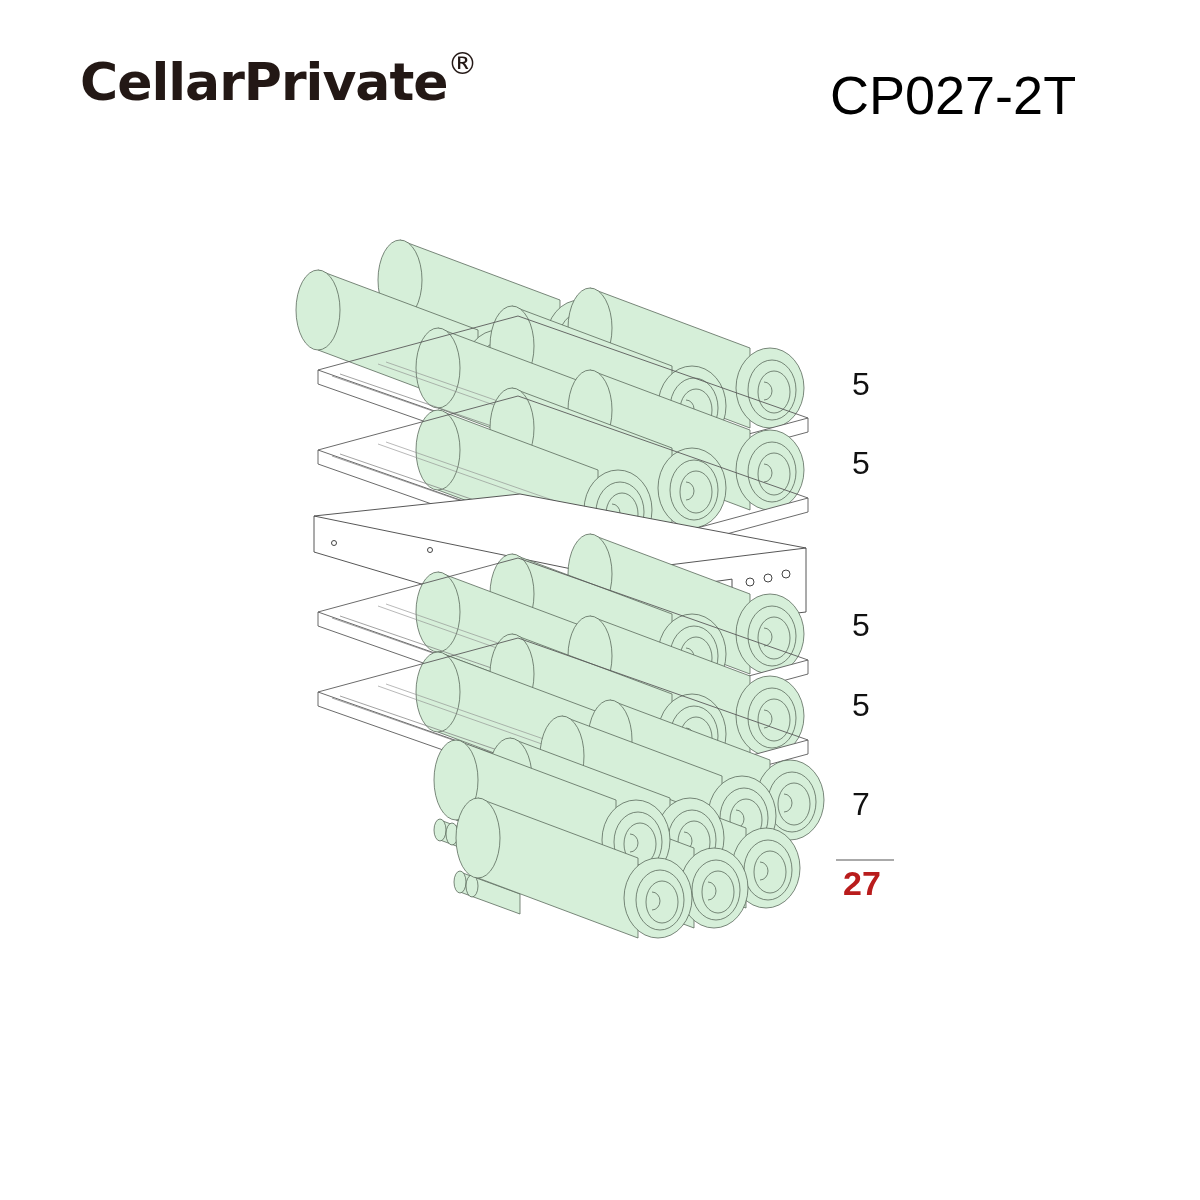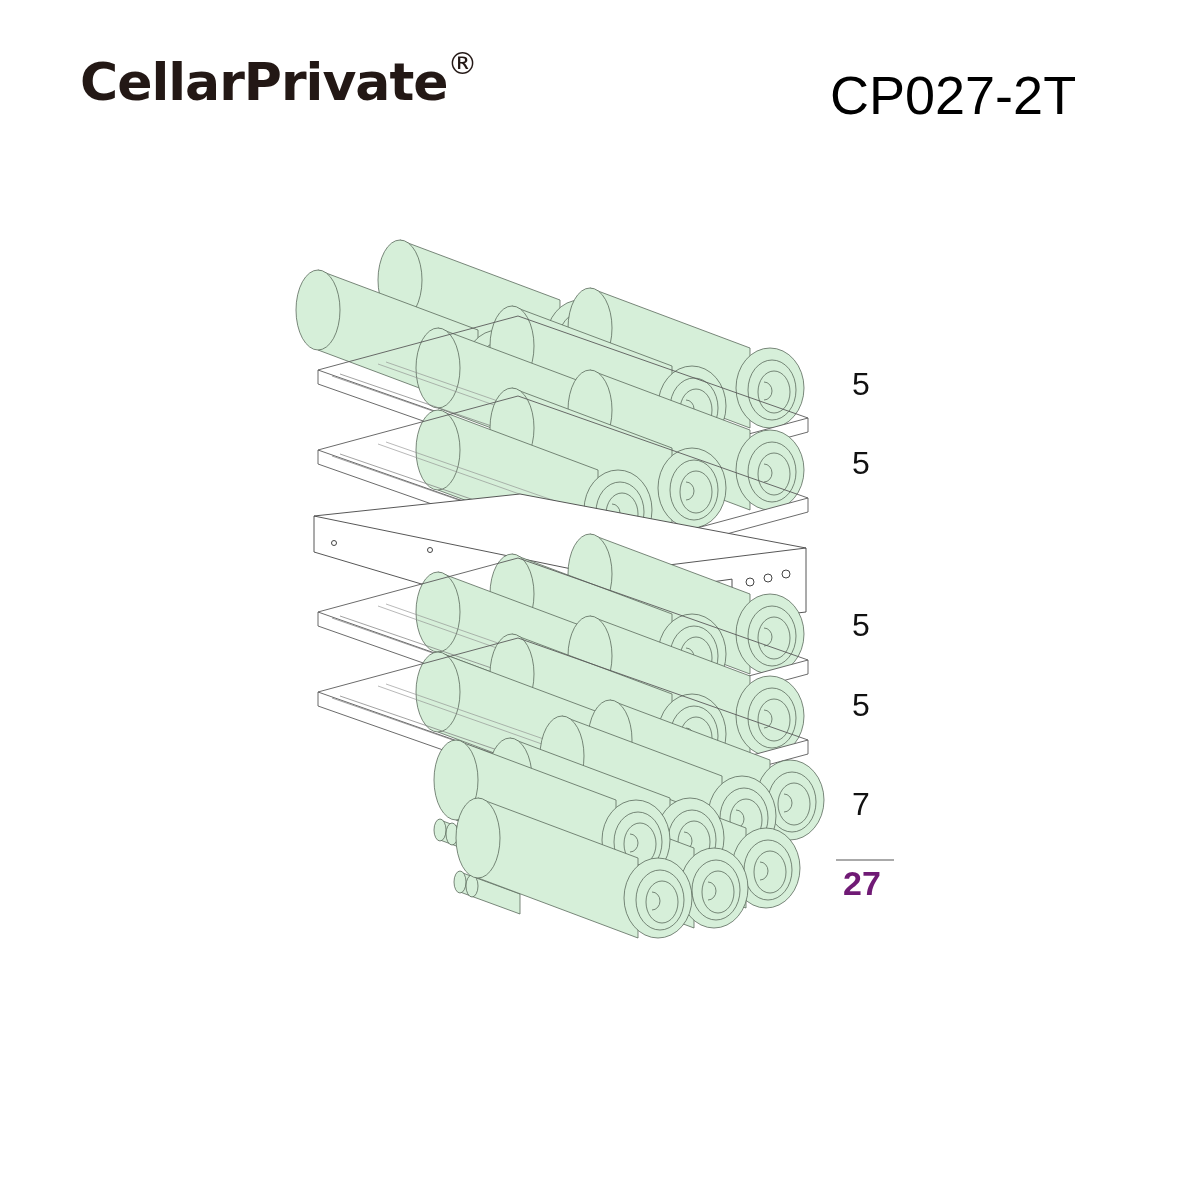--- a/index.html
+++ b/index.html
@@ -1,21 +1,21 @@
 <!DOCTYPE html>
 <html><head>
 <meta charset="utf-8">
 <style>
   html,body{margin:0;padding:0;background:#ffffff;}
   body{width:1200px;height:1200px;position:relative;overflow:hidden;font-family:"Liberation Sans",sans-serif;}
   .brand{position:absolute;left:80px;top:52px;font-family:"DejaVu Sans",sans-serif;font-weight:bold;font-size:52px;color:#231815;letter-spacing:-1px;text-align:right;}
   .brand sup{font-size:30px;position:relative;top:-8px;font-weight:normal;}
   .model{position:absolute;left:806px;top:64px;font-family:Liberation Sans, sans-serif;font-size:54px;color:#000;margin-left:24px;}
   .count{position:absolute;left:852px;font-size:32px;color:#111;font-family:"Liberation Sans",sans-serif;}
-  .total{position:absolute;left:843px;top:864px;font-size:34px;font-weight:bold;color:#701a75;font-family:"Liberation Sans",sans-serif;}
+  .total{position:absolute;left:843px;top:864px;font-size:34px;font-weight:bold;color:#b91c1c;font-family:"Liberation Sans",sans-serif;}
   .total-rule{position:absolute;left:836px;top:859px;width:58px;height:2px;background:#aaaaaa;}
   svg.diagram{position:absolute;left:0;top:0;}
 </style>
 </head>
 <body>
 
 <div class="brand"><span>CellarPrivate</span><sup>®</sup></div>
 <div class="model">CP027-2T</div>
 
 <svg class="diagram" width="1200" height="1200" viewBox="0 0 1200 1200">

